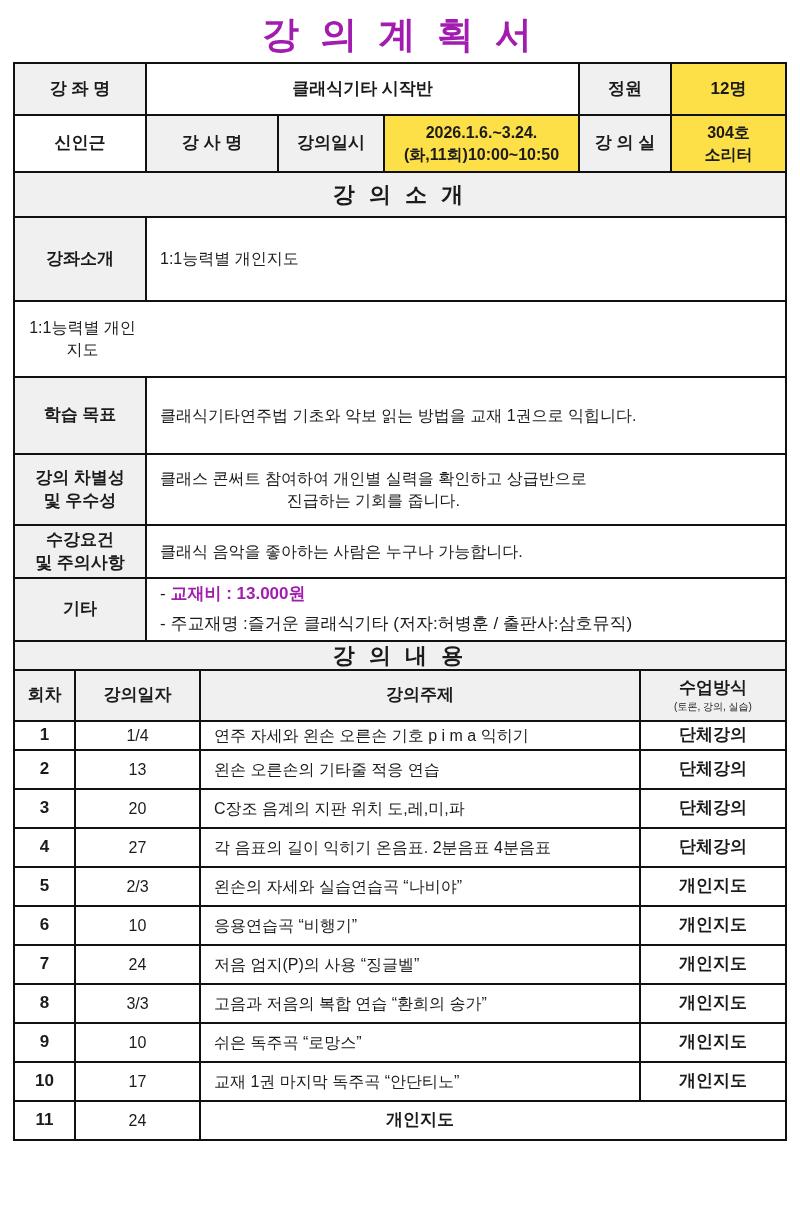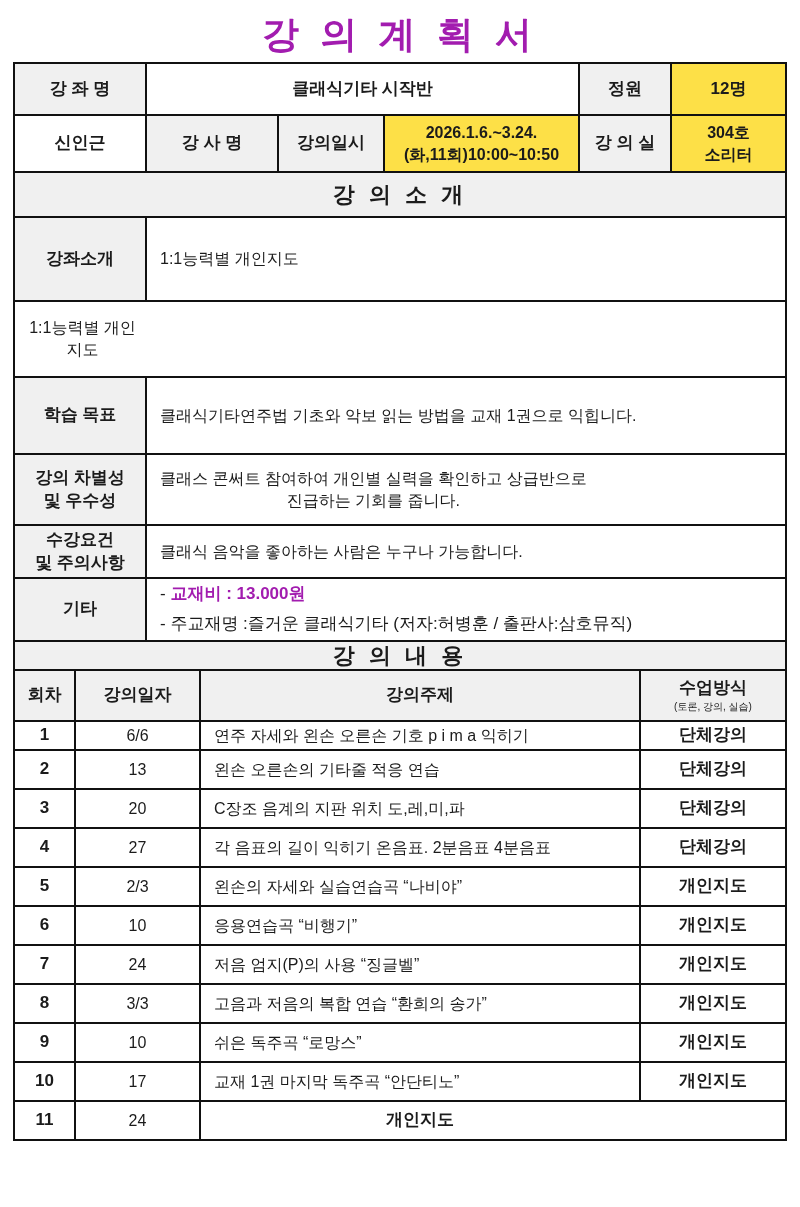--- a/index.html
+++ b/index.html
@@ -133,21 +133,21 @@
     <div class="cell gray bold">강의일자</div>
     <div class="cell gray bold">강의주제</div>
     <div class="cell gray">
       <span class="bold">수업방식</span>
       <span class="sub">(토론, 강의, 실습)</span>
     </div>
   </div>
 
   <div class="row g-tbl h44">
     <div class="cell bold">1</div>
-    <div class="cell fs16">6/6</div>
+    <div class="cell fs16">1/4</div>
     <div class="cell left fs16">연주 자세와 왼손 오른손 기호 p i m a  익히기</div>
     <div class="cell bold">단체강의</div>
   </div>
   <div class="row g-tbl h39">
     <div class="cell bold">2</div>
     <div class="cell fs16">13</div>
     <div class="cell left fs16">왼손 오른손의 기타줄 적응 연습</div>
     <div class="cell bold">단체강의</div>
   </div>
   <div class="row g-tbl h39">

